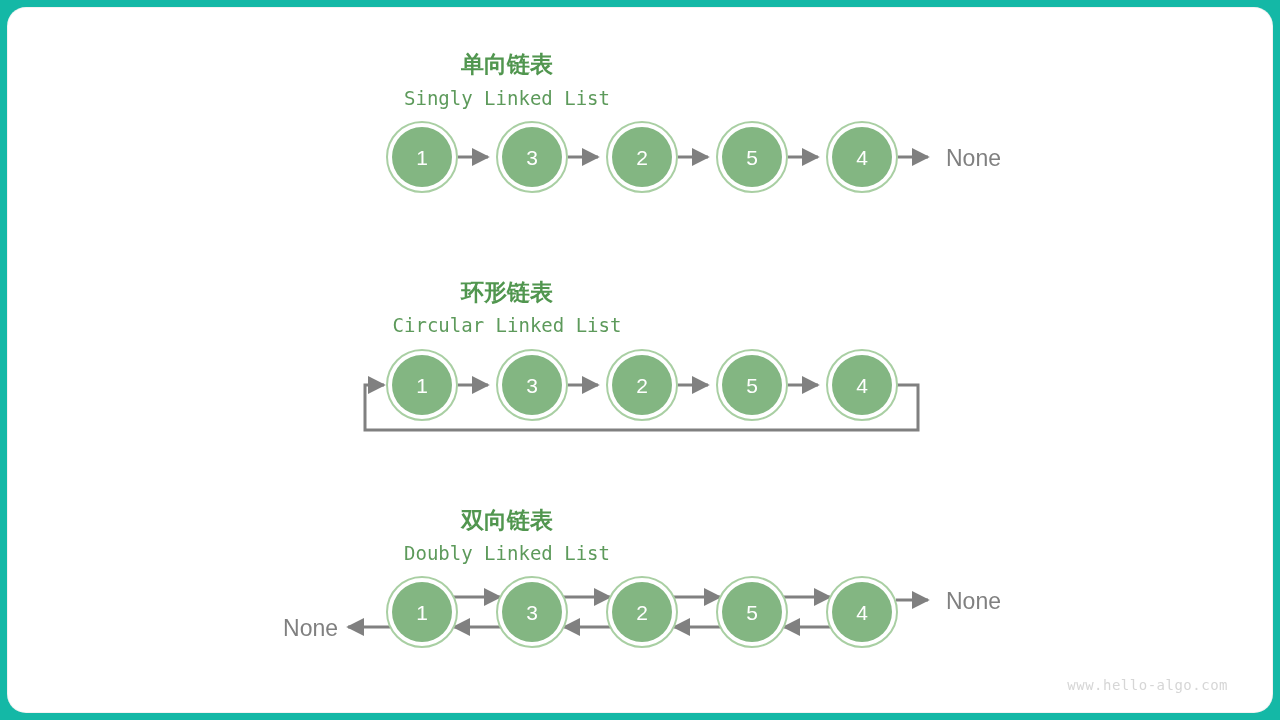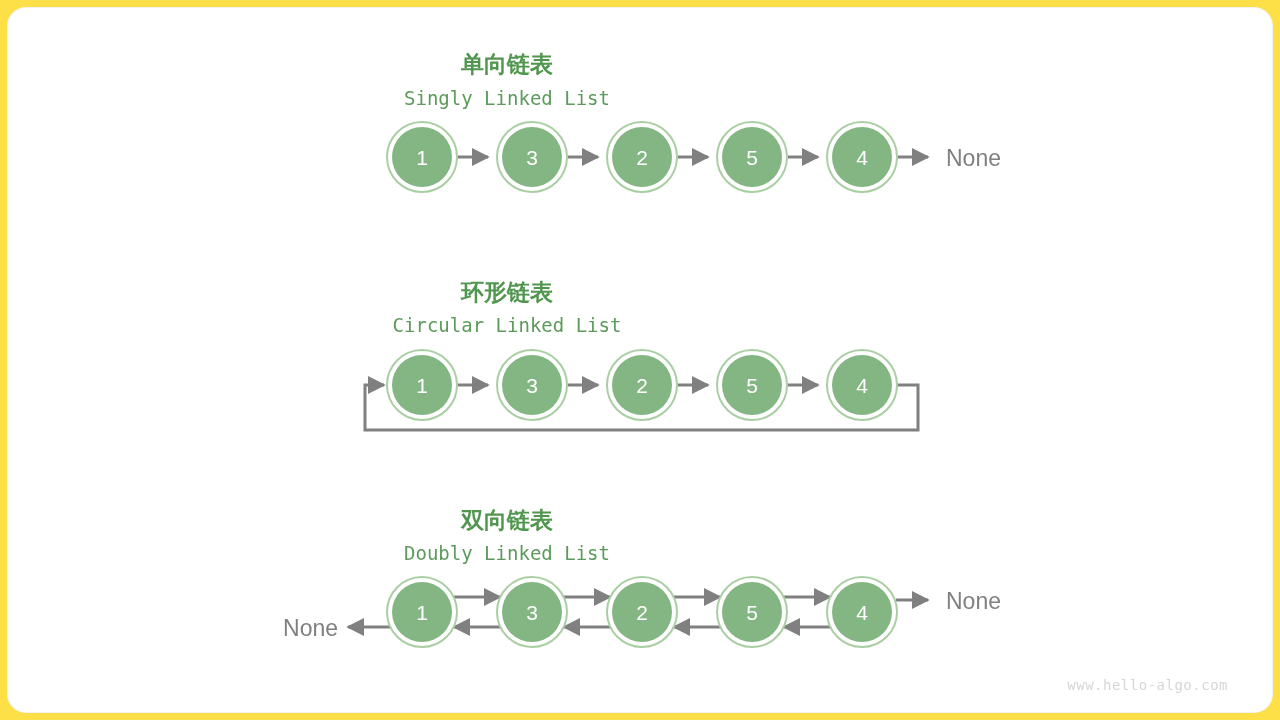--- a/index.html
+++ b/index.html
@@ -11,21 +11,21 @@
     width: 1280px;
     height: 720px;
     overflow: hidden;
     font-family: "Liberation Sans", sans-serif;
   }
 
   #canvas {
     position: relative;
     width: 1280px;
     height: 720px;
-    background: #fde047;
+    background: #14b8a6;
   }
 
   .card {
     position: absolute;
     left: 8px;
     top: 8px;
     width: 1264px;
     height: 704px;
     background: #ffffff;
     border-radius: 18px;

